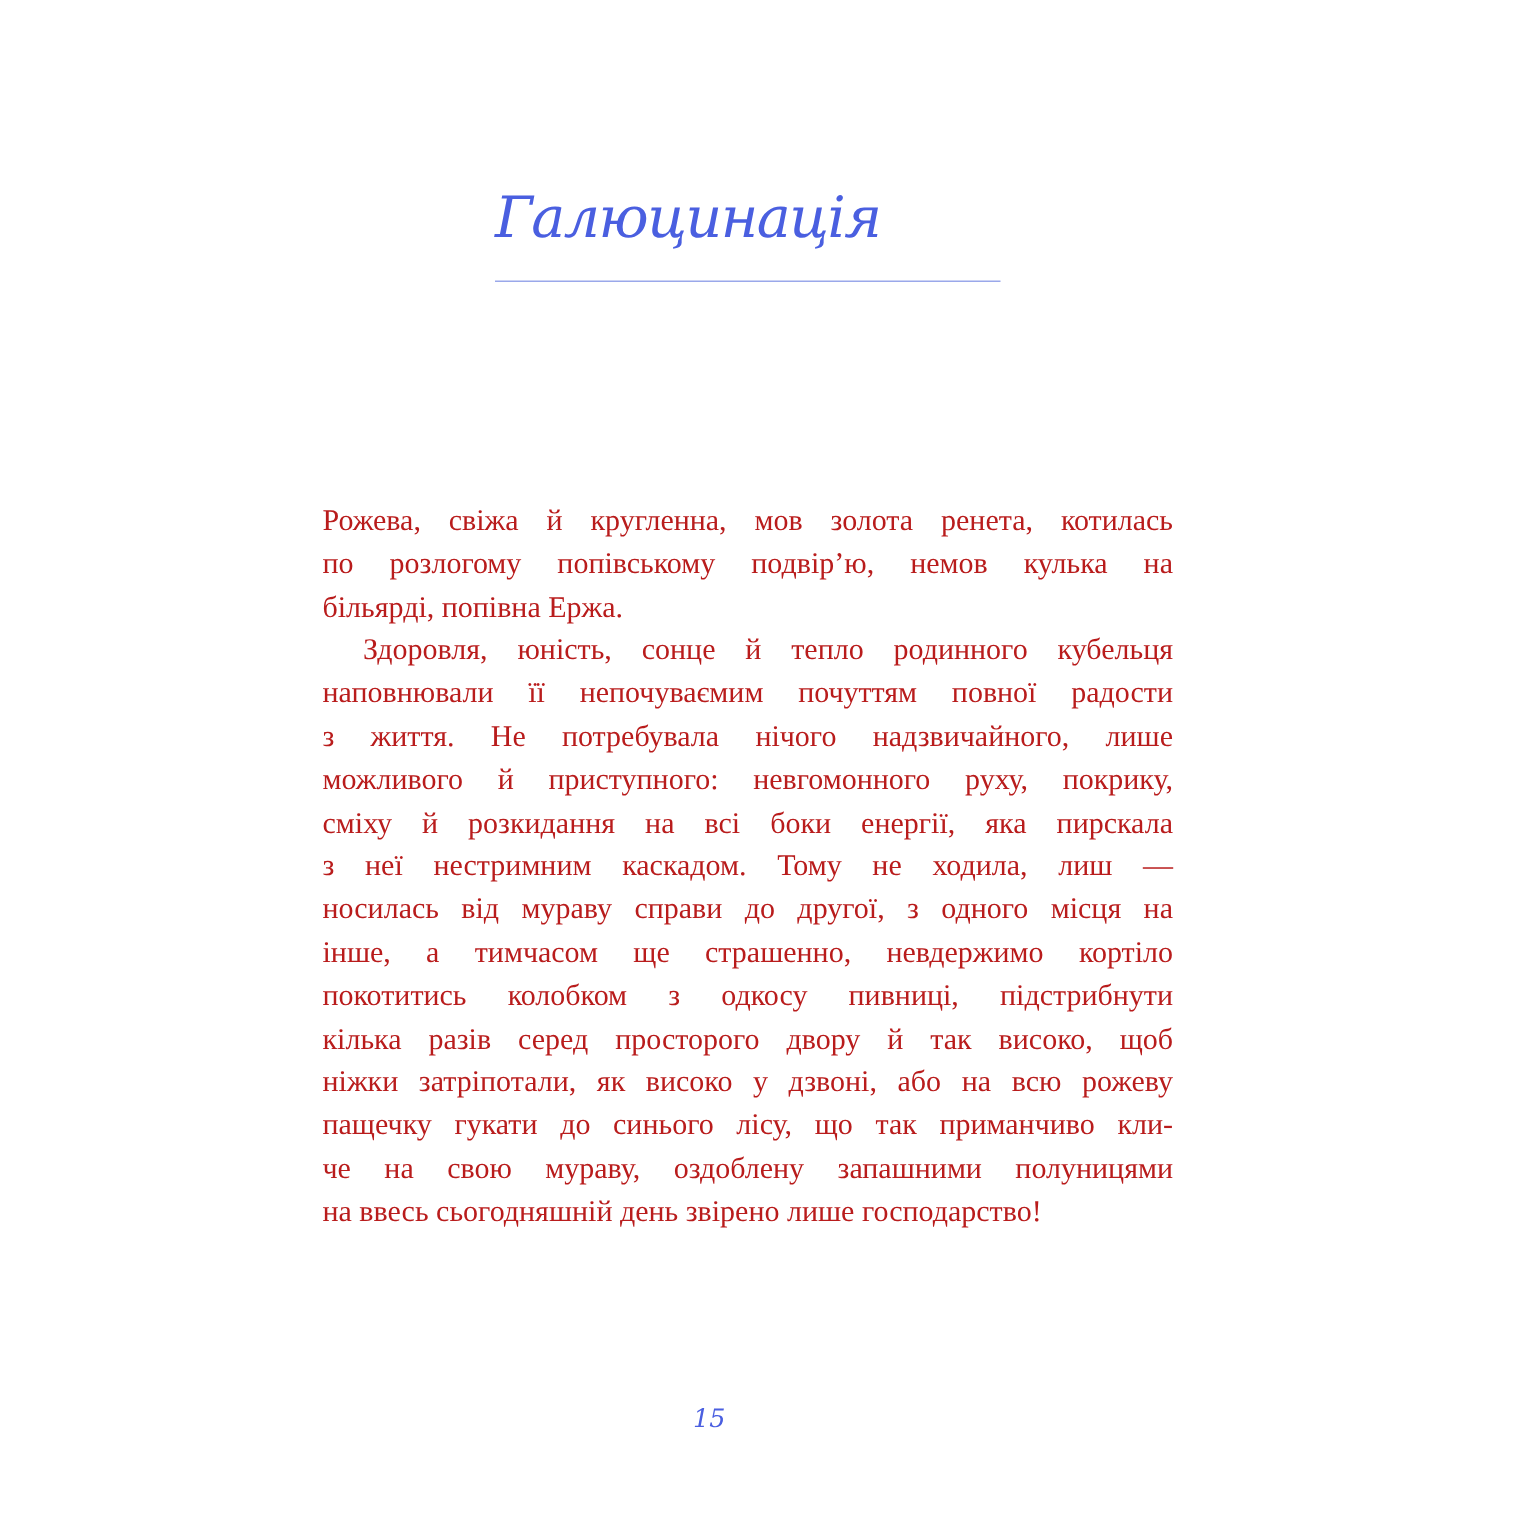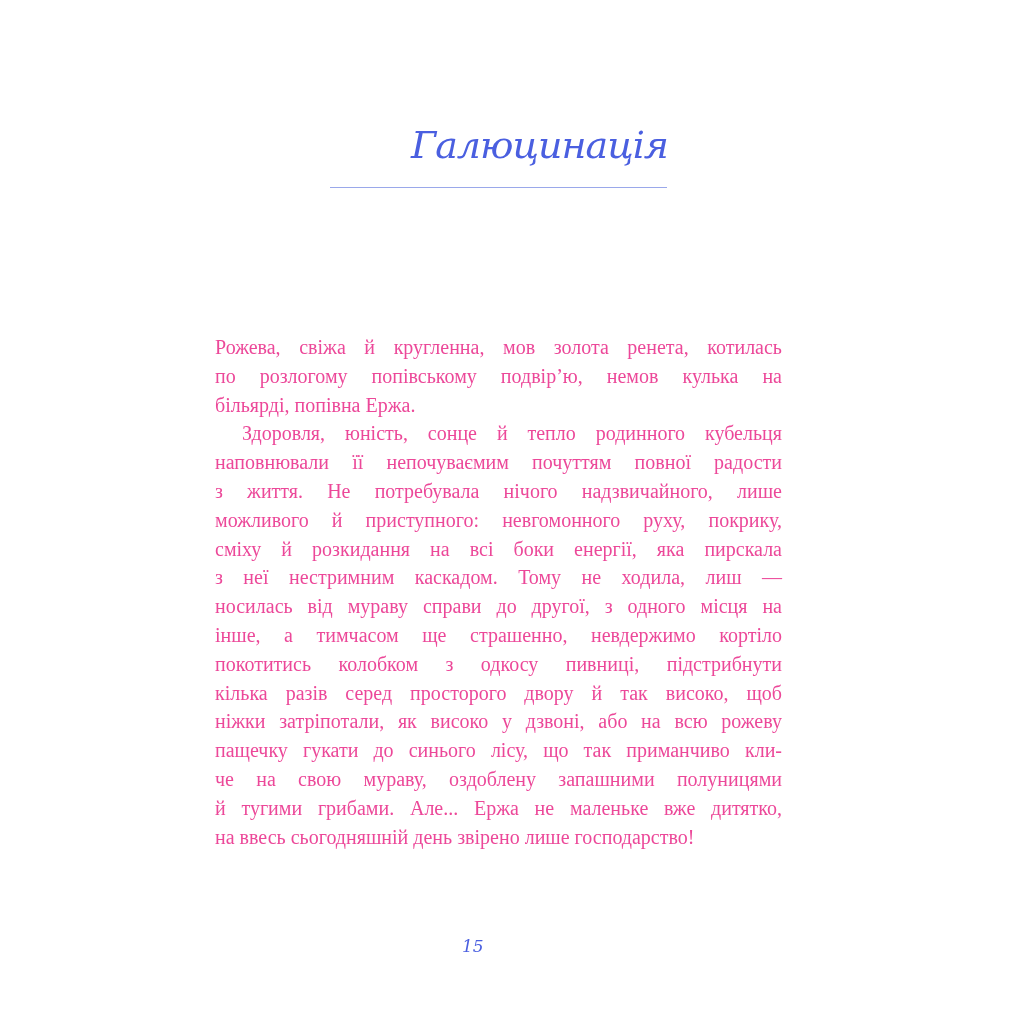--- a/index.html
+++ b/index.html
@@ -18,21 +18,21 @@
     left: 0; top: 0;
     width: 1024px;
     height: 1024px;
     background: #ffffff;
   }
   .chapter-title {
     position: absolute;
     left: 330px;
     width: 338px;
     top: 120px;
-    text-align: right;
+    text-align: left;
     font-family: "DejaVu Serif", "Liberation Serif", serif;
     font-style: italic;
     font-size: 38px;
     letter-spacing: -1px;
     color: #4a5fe0;
     line-height: 50px;
     white-space: nowrap;
   }
   .title-rule {
     position: absolute;
@@ -42,21 +42,21 @@
     height: 0;
     border-top: 1.5px solid #9aa8ea;
   }
   .body-text {
     position: absolute;
     left: 215px;
     top: 333px;
     width: 567px;
     font-family: "Liberation Serif", "DejaVu Serif", serif;
     font-size: 20px;
-    color: #ec4899;
+    color: #b91c1c;
   }
   .line {
     display: block;
     height: 28.8px;
     line-height: 28.8px;
     text-align: justify;
     text-align-last: justify;
     white-space: nowrap;
   }
   .line.last {
@@ -95,19 +95,18 @@
     <span class="line">можливого й приступного: невгомонного руху, покрику,</span>
     <span class="line">сміху й розкидання на всі боки енергії, яка пирскала</span>
     <span class="line">з неї нестримним каскадом. Тому не ходила, лиш —</span>
     <span class="line">носилась від мураву справи до другої, з одного місця на</span>
     <span class="line">інше, а тимчасом ще страшенно, невдержимо кортіло</span>
     <span class="line">покотитись колобком з одкосу пивниці, підстрибнути</span>
     <span class="line">кілька разів серед просторого двору й так високо, щоб</span>
     <span class="line">ніжки затріпотали, як високо у дзвоні, або на всю рожеву</span>
     <span class="line">пащечку гукати до синього лісу, що так приманчиво кли-</span>
     <span class="line">че на свою мураву, оздоблену запашними полуницями</span>
-    <span class="line">й тугими грибами. Але... Ержа не маленьке вже дитятко,</span>
     <span class="line last">на ввесь сьогодняшній день звірено лише господарство!</span>
   </div>
 
   <div class="page-number">15</div>
 
 </div>
 
 </body></html>

